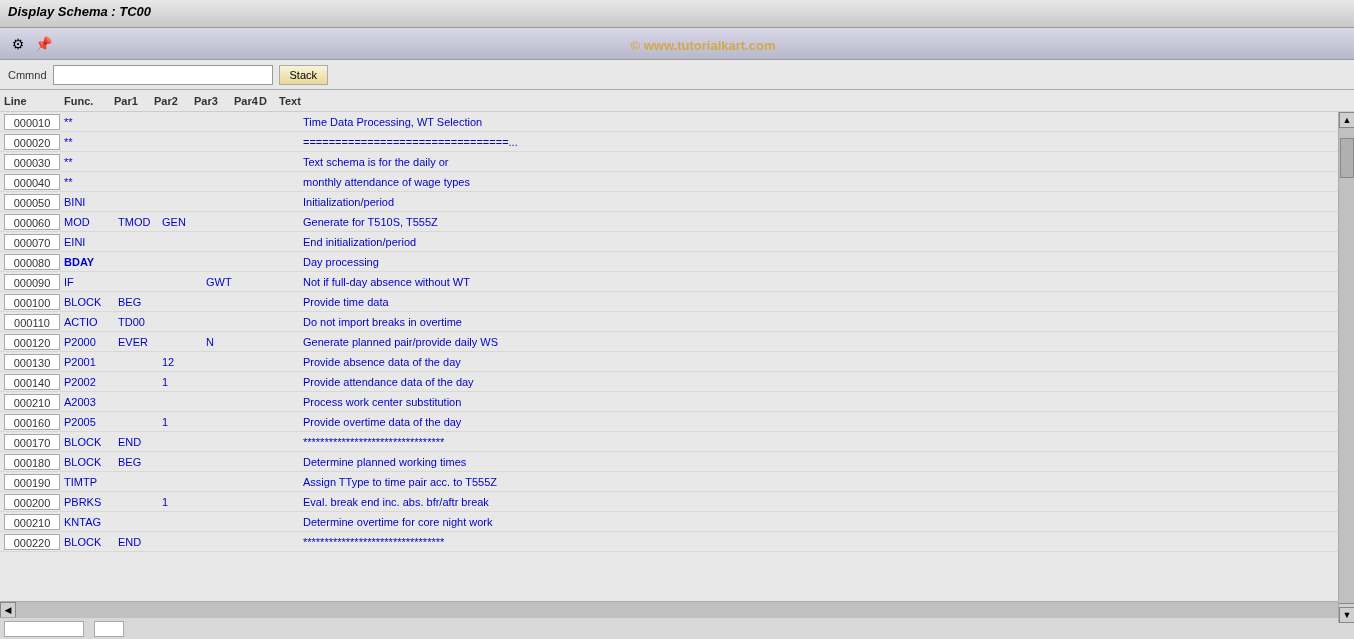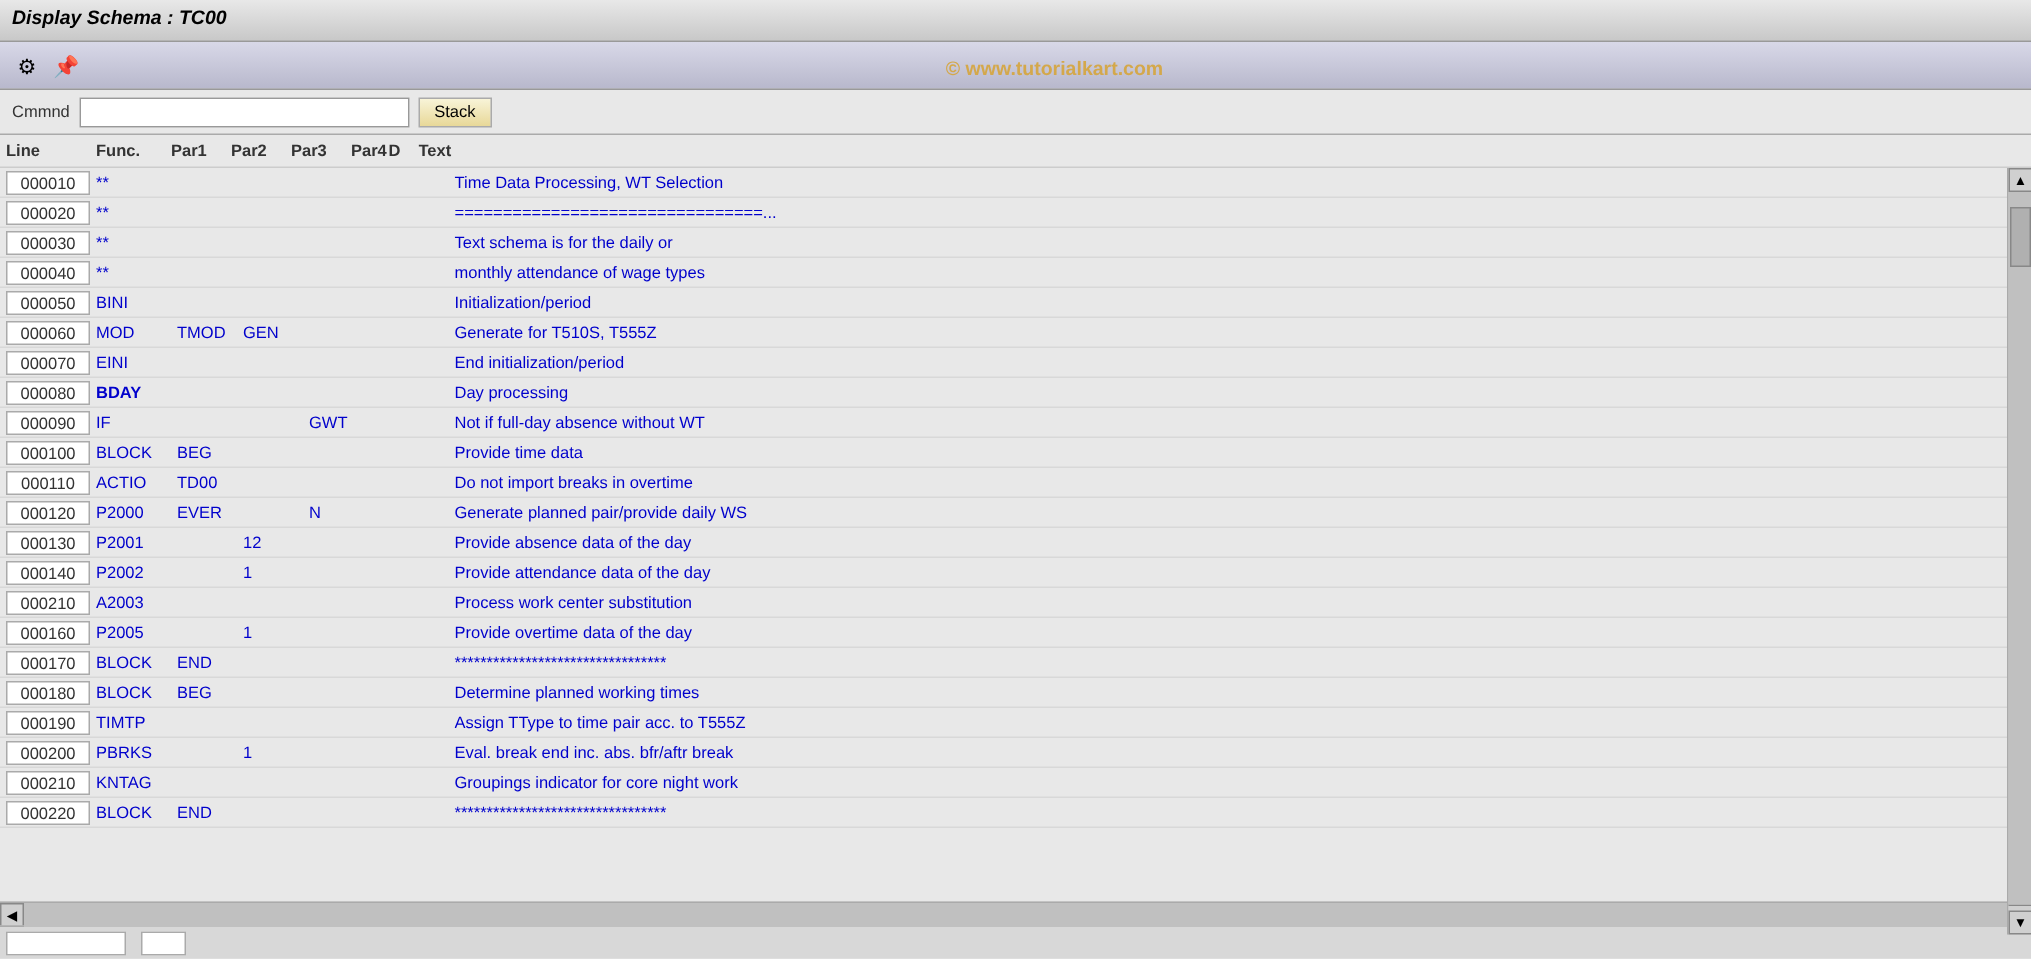--- a/index.html
+++ b/index.html
@@ -513,21 +513,21 @@
       <div class="table-row">
     <div class="cell col-line">
       <div class="cell-line">000210</div>
     </div>
     <div class="cell col-func cell-blue" style="margin-right:4px;">KNTAG</div>
     <div class="cell col-par1 cell-blue" style="margin-right:4px;"></div>
     <div class="cell col-par2 cell-blue" style="margin-right:4px;"></div>
     <div class="cell col-par3 cell-blue" style="margin-right:4px;"></div>
     <div class="cell col-par4 cell-blue" style="margin-right:4px;"></div>
     <div class="cell col-d cell-blue" style="margin-right:4px;"></div>
-    <div class="cell col-text cell-text">Groupings indicator for core night work</div>
+    <div class="cell col-text cell-text">Determine overtime for core night work</div>
   </div>
       <div class="table-row">
     <div class="cell col-line">
       <div class="cell-line">000220</div>
     </div>
     <div class="cell col-func cell-blue" style="margin-right:4px;">BLOCK</div>
     <div class="cell col-par1 cell-blue" style="margin-right:4px;">END</div>
     <div class="cell col-par2 cell-blue" style="margin-right:4px;"></div>
     <div class="cell col-par3 cell-blue" style="margin-right:4px;"></div>
     <div class="cell col-par4 cell-blue" style="margin-right:4px;"></div>

